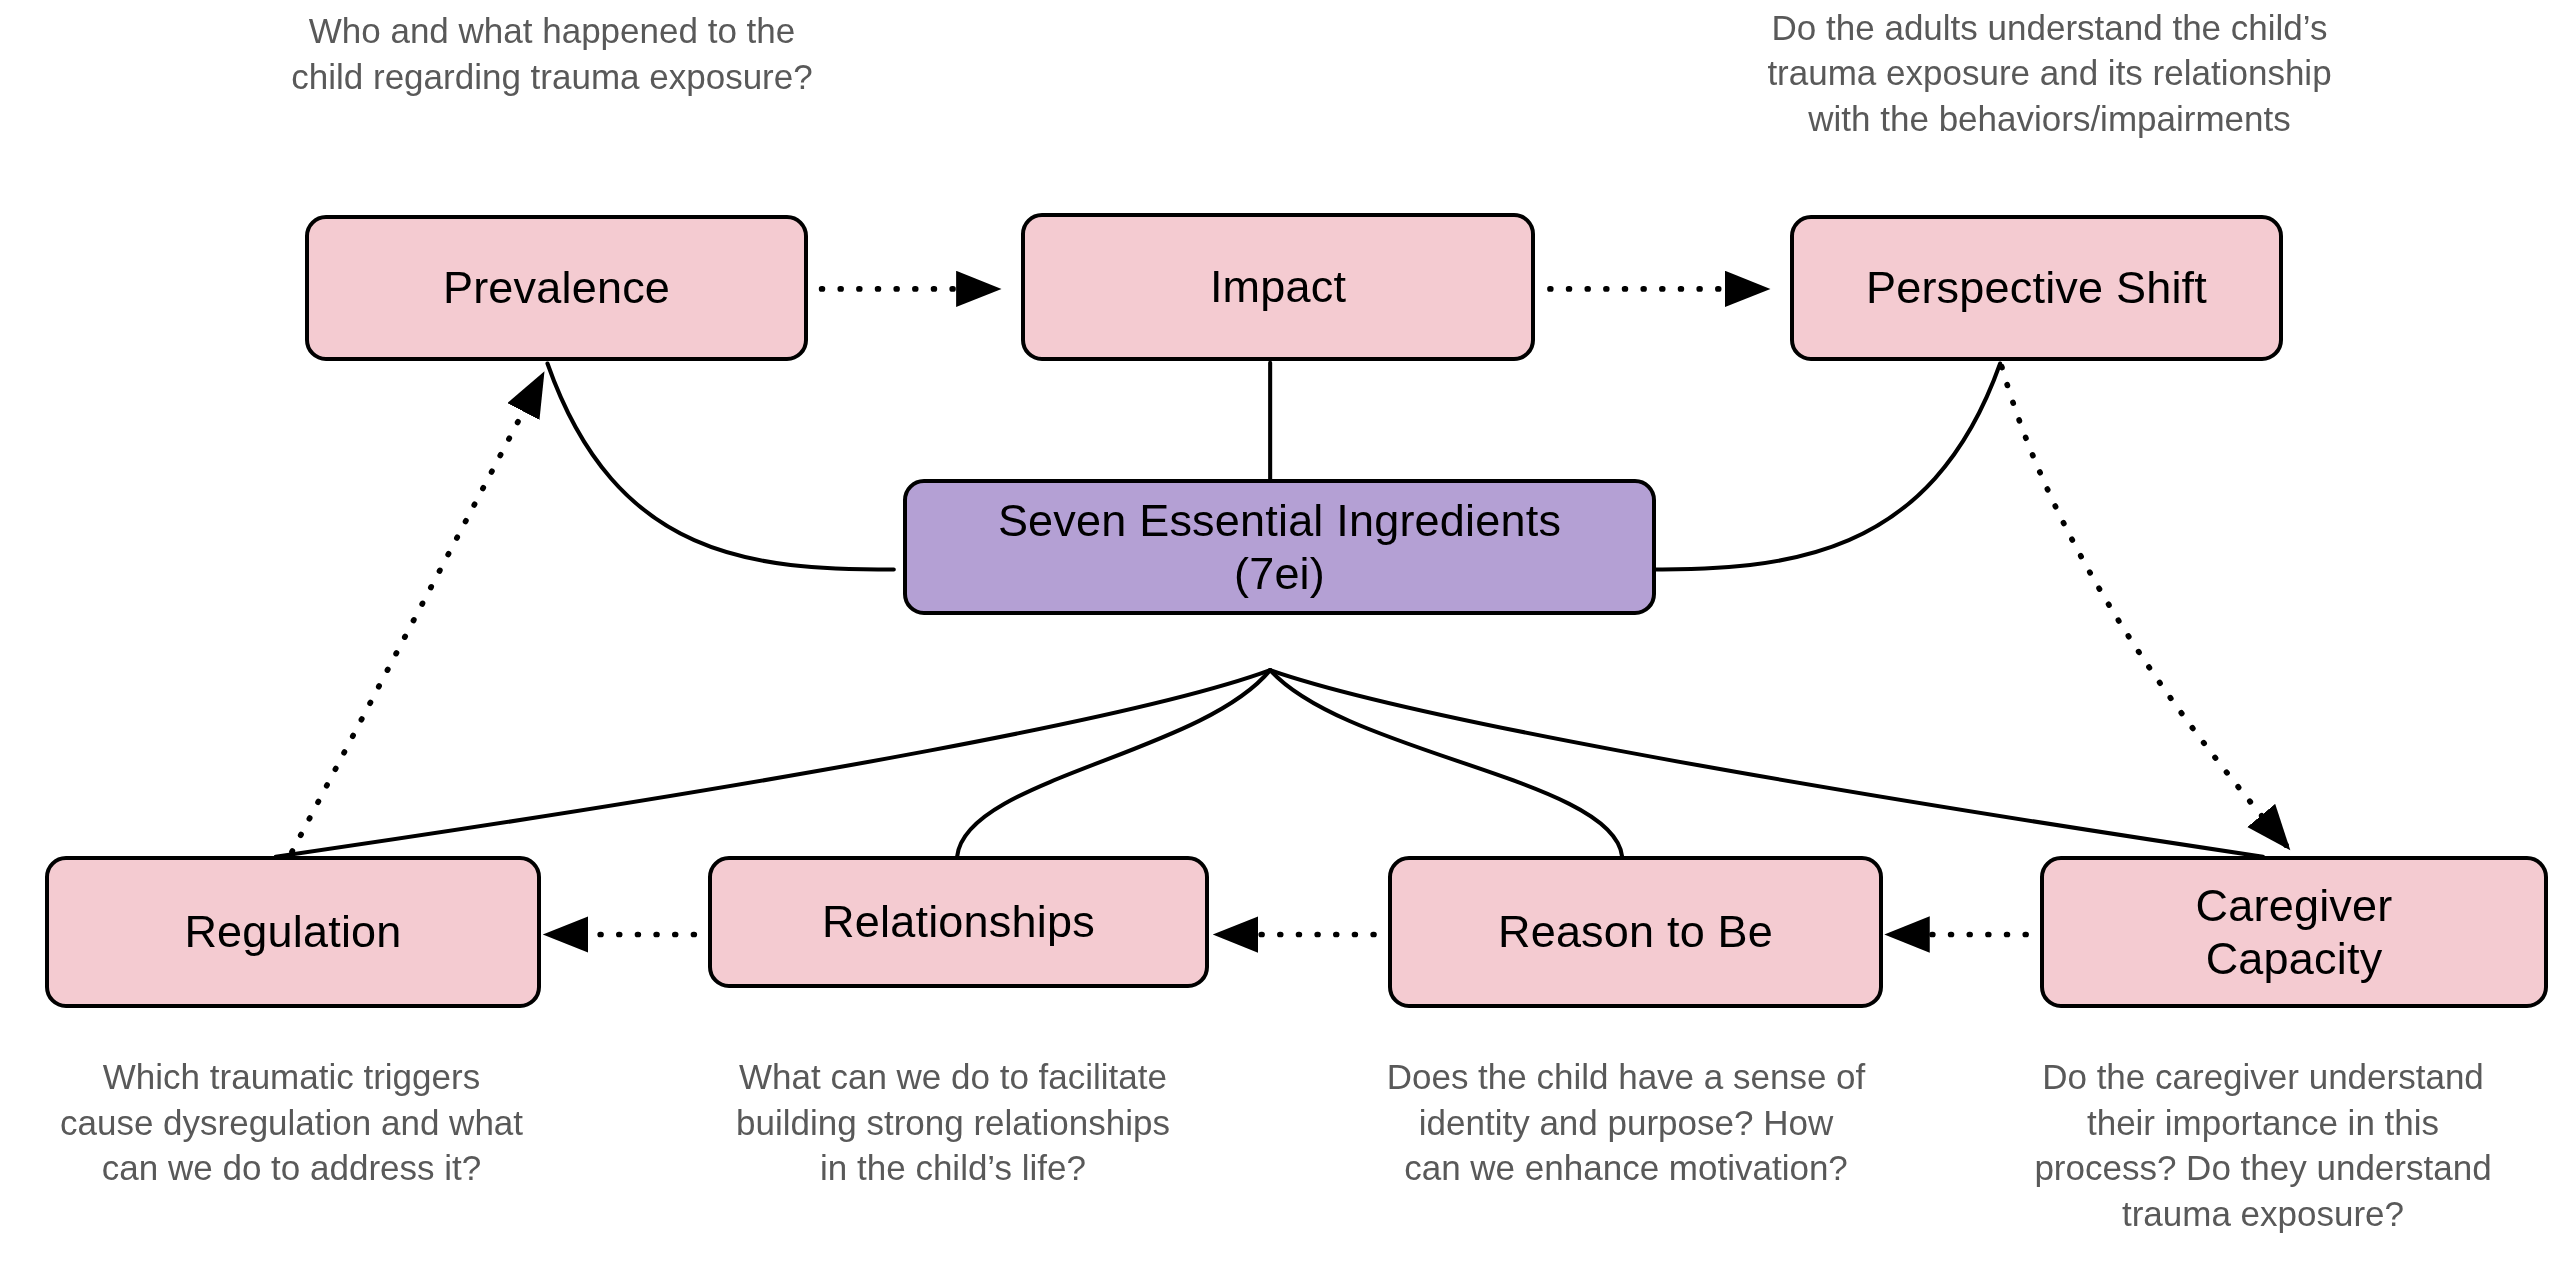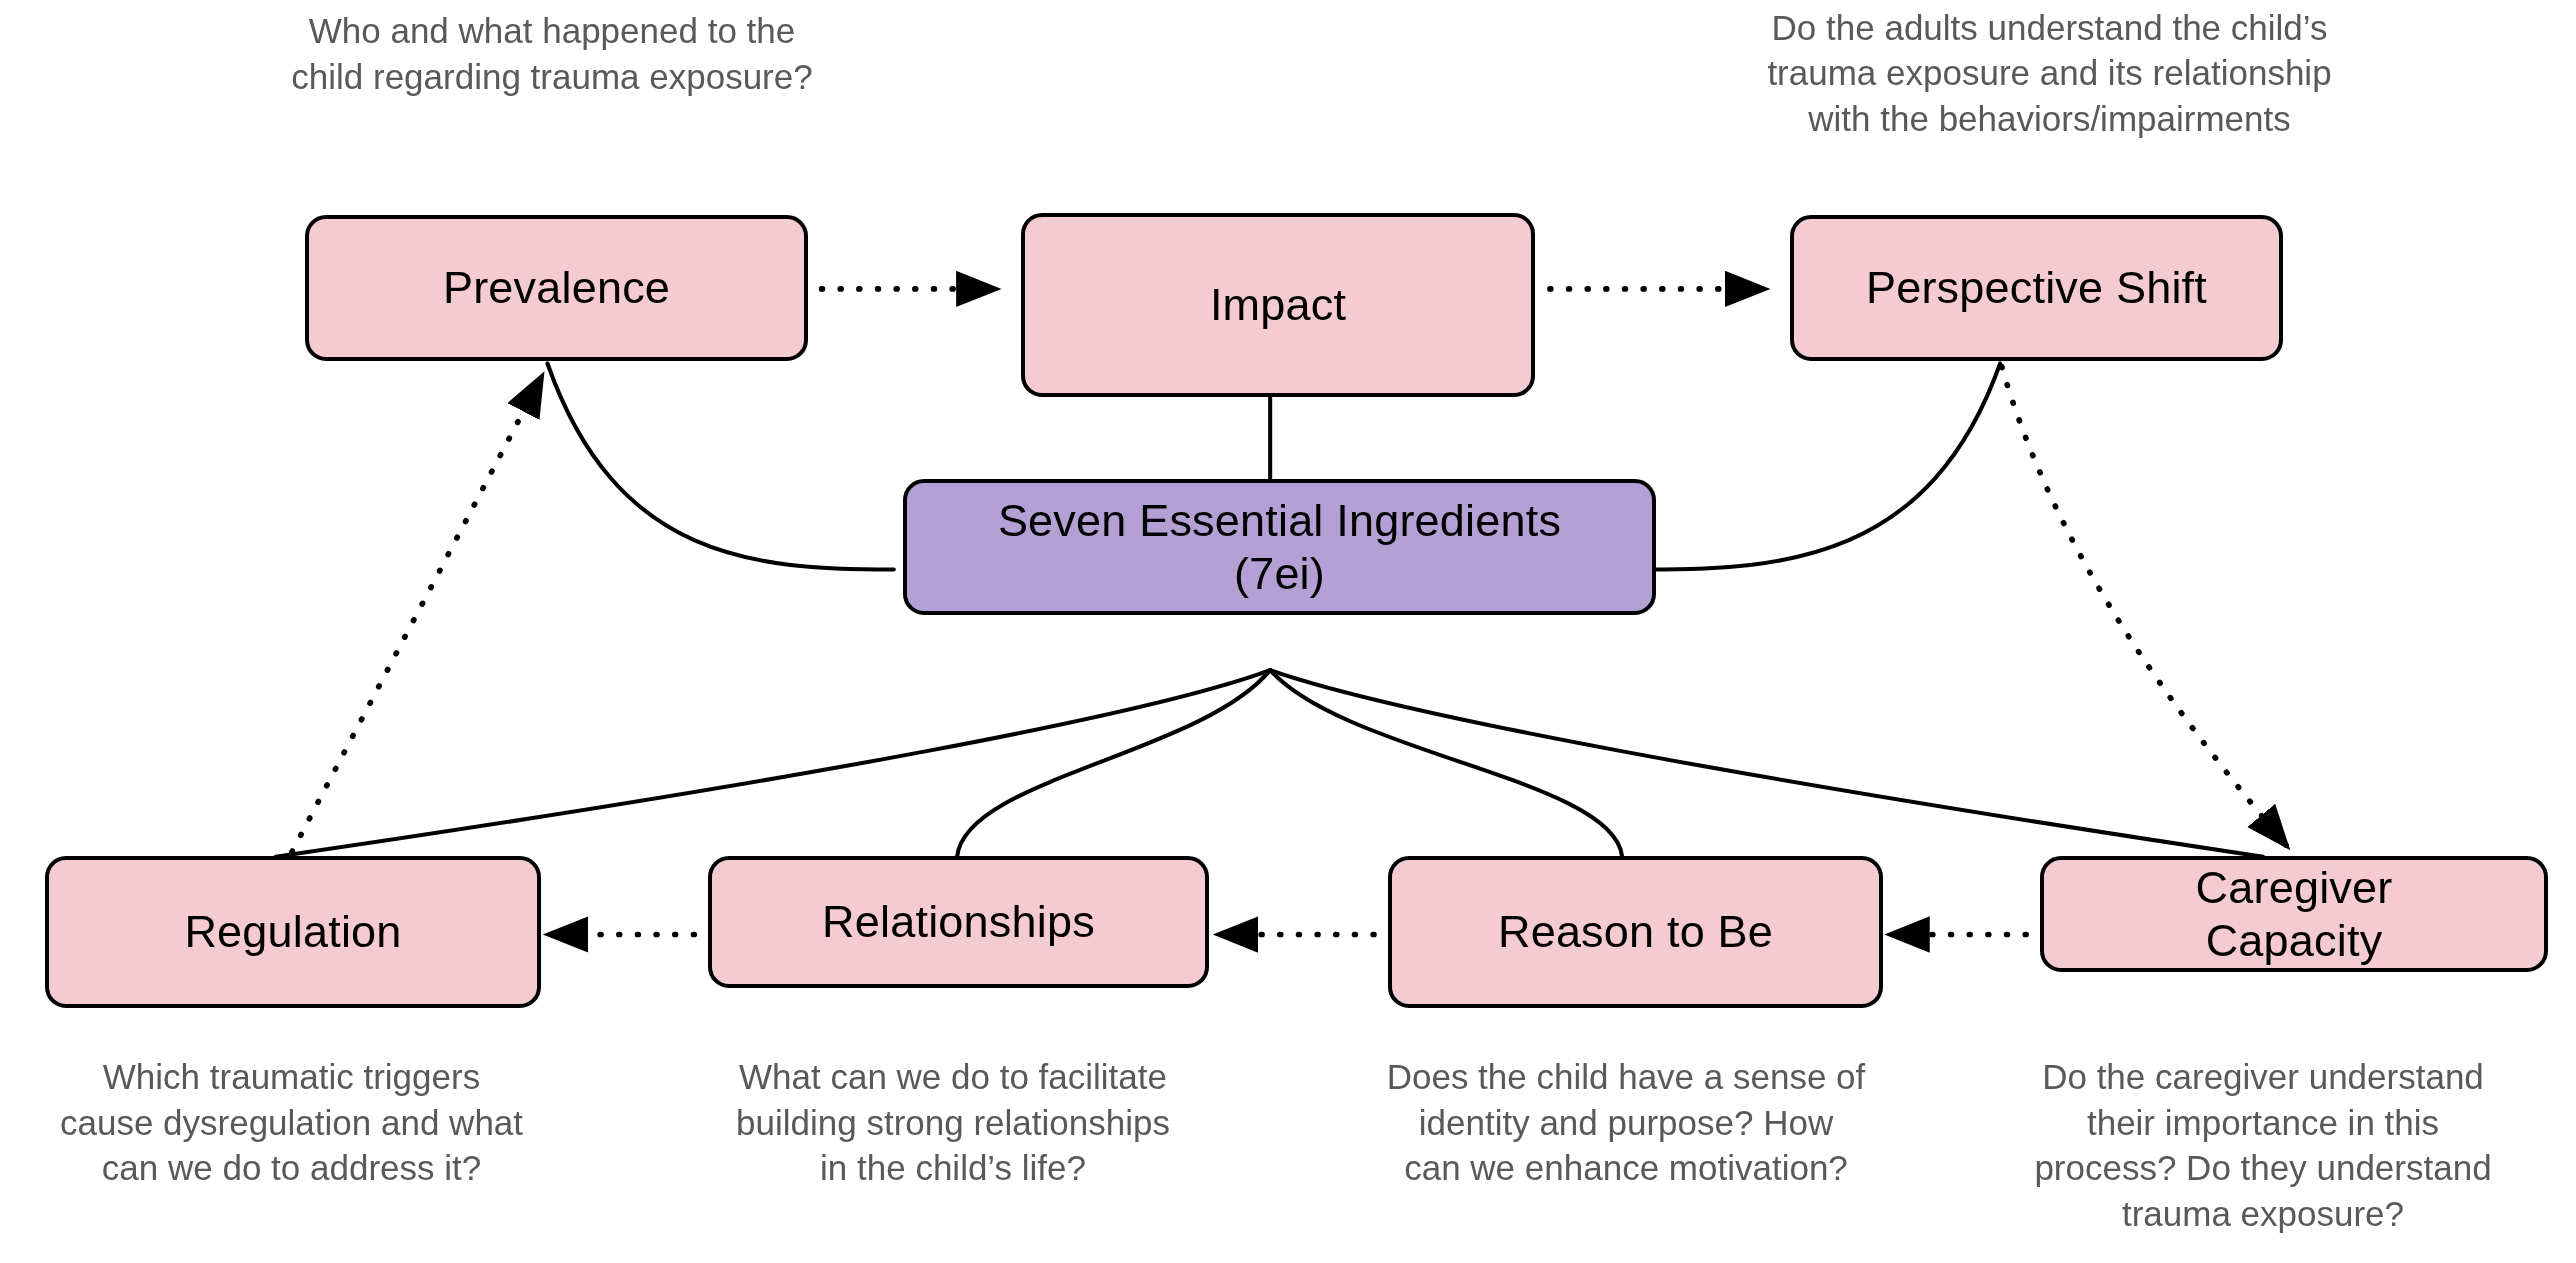--- a/index.html
+++ b/index.html
@@ -104,21 +104,21 @@
 
 
   <div class="caption" style="left:1664px; top:4.9px; width:771px;">Do the adults understand the child’s
 trauma exposure and its relationship
 with the behaviors/impairments</div>
 
   <div class="node pink" style="left:296px; top:215px; width:503px; height:146px;">
     <span class="label">Prevalence</span>
   </div>
 
-  <div class="node pink" style="left:1012px; top:213px; width:514px; height:184px;">
+  <div class="node pink" style="left:1012px; top:213px; width:514px; height:148px;">
     <span class="label">Impact</span>
   </div>
 
   <div class="node pink" style="left:1781px; top:215px; width:493px; height:146px;">
     <span class="label">Perspective Shift</span>
   </div>
 
   <div class="node purple" style="left:894px; top:479px; width:753px; height:136px;">
     <span class="label" style="white-space:pre-line;">Seven Essential Ingredients
 (7ei)</span>
@@ -129,21 +129,21 @@
   </div>
 
   <div class="node pink" style="left:699px; top:856px; width:501px; height:132px;">
     <span class="label">Relationships</span>
   </div>
 
   <div class="node pink" style="left:1379px; top:856px; width:495px; height:152px;">
     <span class="label">Reason to Be</span>
   </div>
 
-  <div class="node pink" style="left:2031px; top:856px; width:508px; height:116px;">
+  <div class="node pink" style="left:2031px; top:856px; width:508px; height:152px;">
     <span class="label" style="white-space:pre-line;">Caregiver
 Capacity</span>
   </div>
 
   <div class="caption" style="left:24px; top:1054px; width:535px;">Which traumatic triggers
 cause dysregulation and what
 can we do to address it?</div>
 
   <div class="caption" style="left:673px; top:1054px; width:560px;">What can we do to facilitate
 building strong relationships

